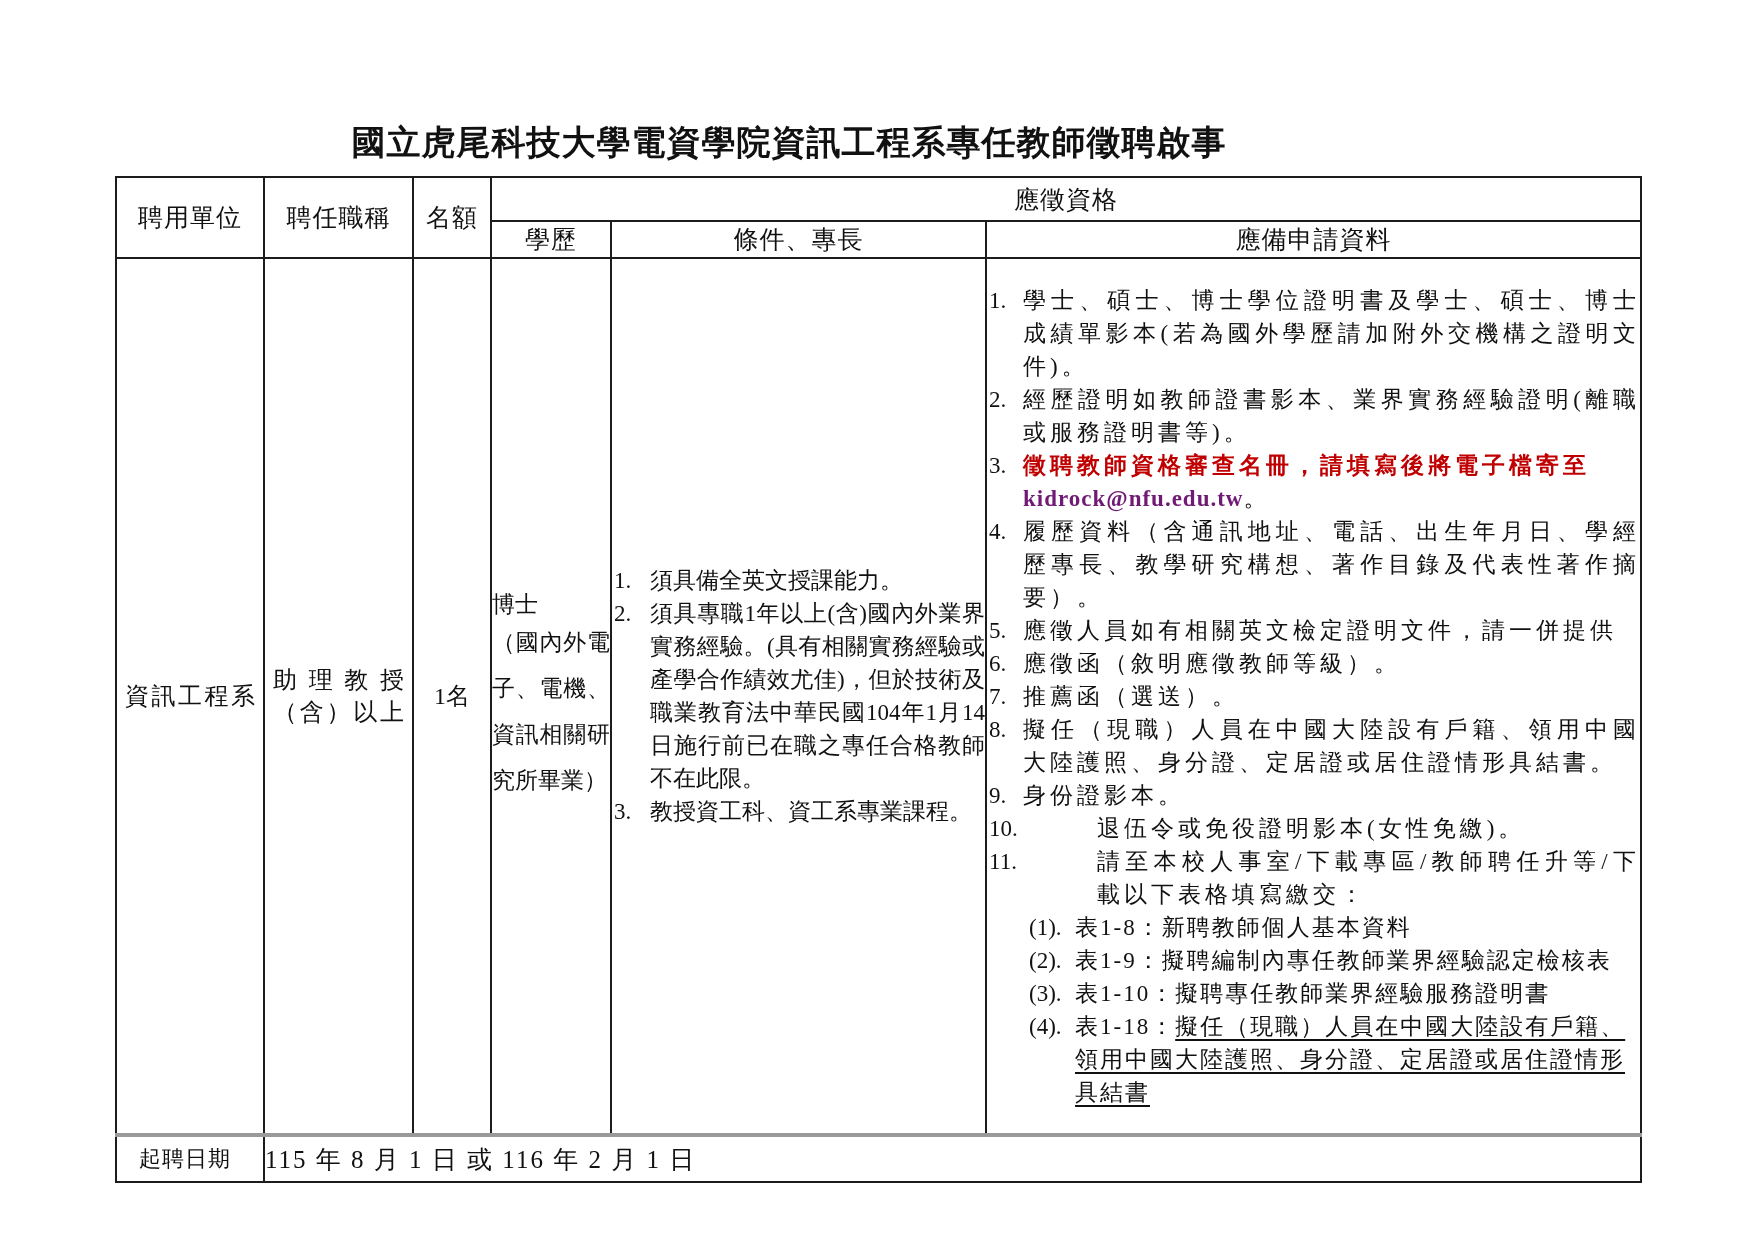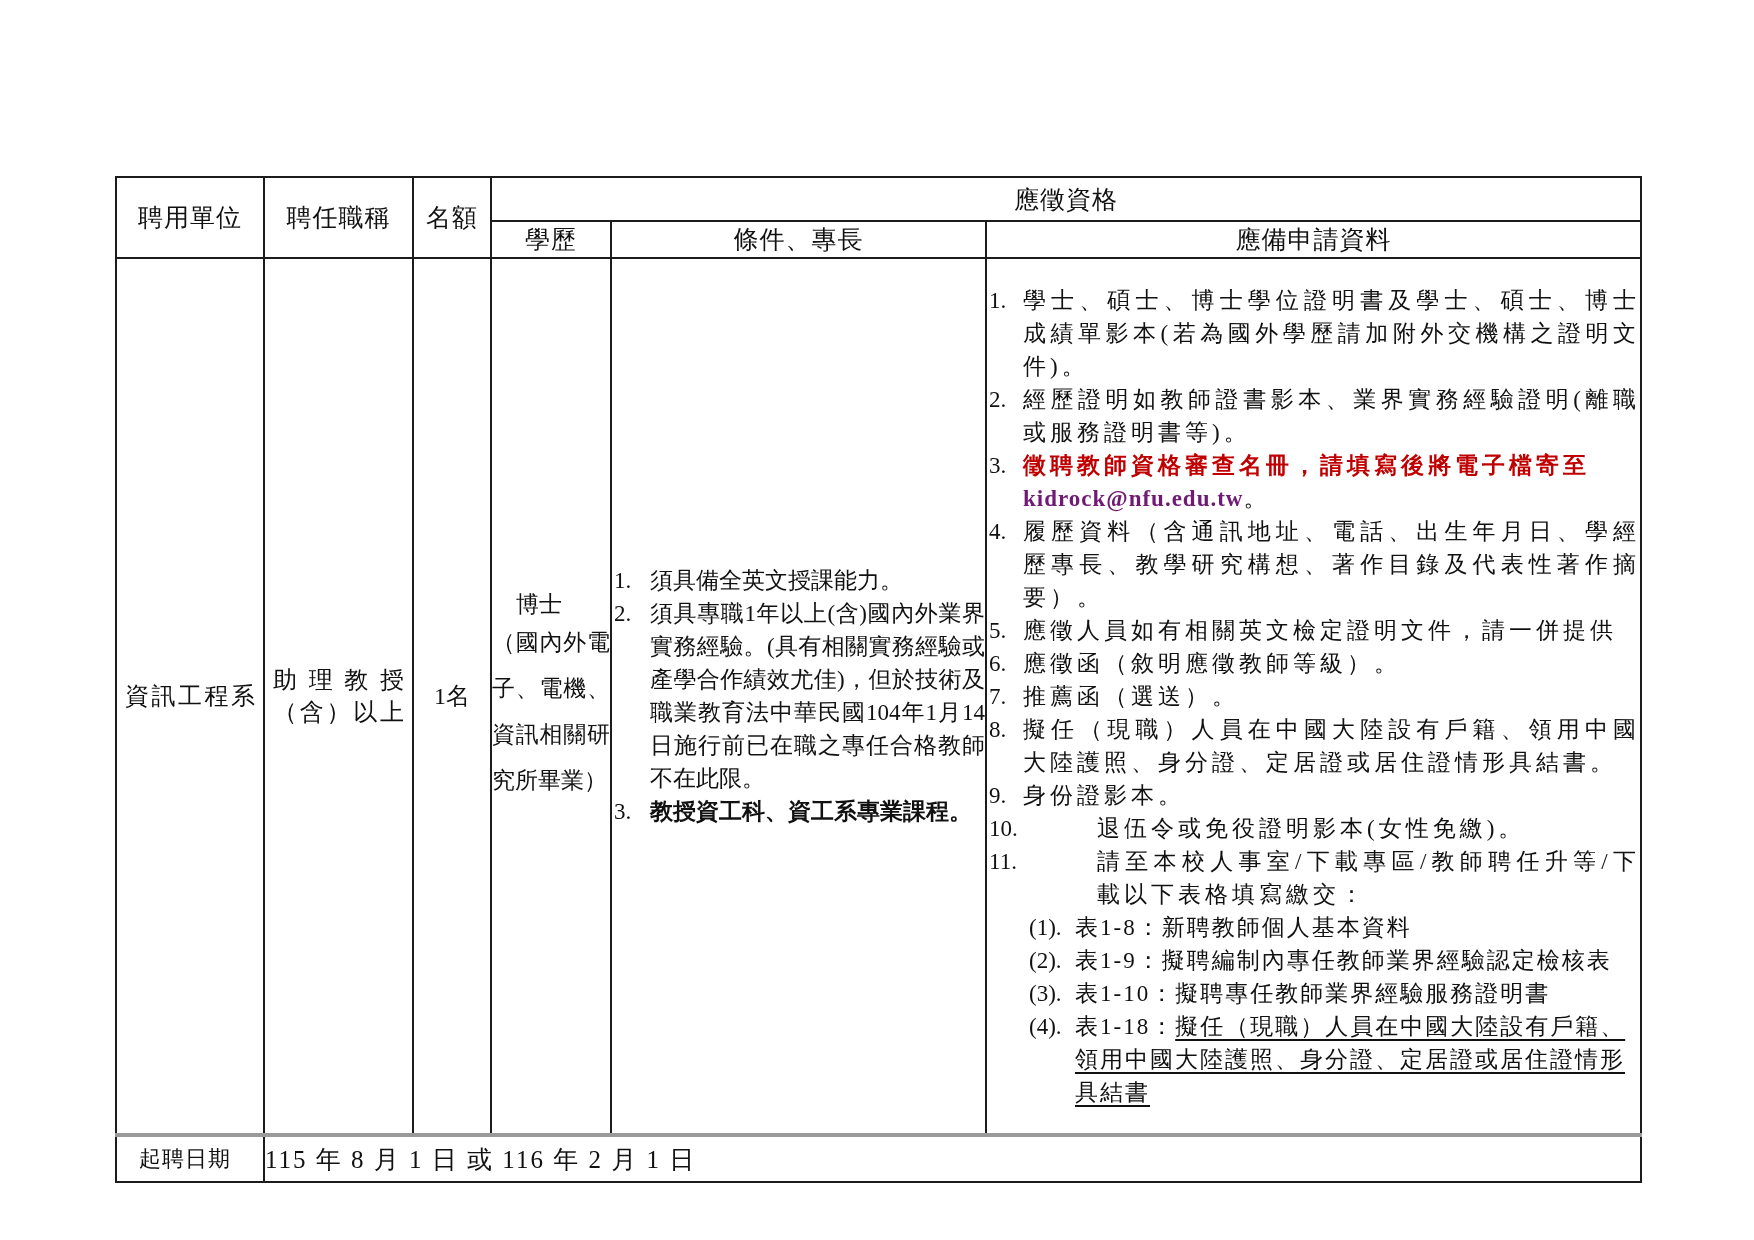--- a/index.html
+++ b/index.html
@@ -46,41 +46,41 @@
     display:block;
     padding:0 8px;
     text-align:justify;
     text-align-last:justify;
     text-justify:inter-character;
     line-break:strict;
     font-size:24px;
   }
   td.c-quota{text-align:center;font-size:24px;}
   td.c-edu{vertical-align:middle;padding:2px 4px;}
-  td.c-edu .deg{display:block;font-size:23px;padding-left:24px;}
+  td.c-edu .deg{display:block;font-size:23px;}
   td.c-edu .note{
     display:block;
     text-align:justify;
     text-justify:inter-character;
     line-break:strict;
     font-size:23px;
     line-height:46px;
   }
   td.c-cond{vertical-align:middle;padding:2px 6px 2px 4px;}
   .cond-item{
     position:relative;
     padding-left:38px;
     text-align:justify;
     text-justify:inter-character;
     line-break:strict;
     line-height:33px;
     font-size:23px;
   }
   .cond-item .num{position:absolute;left:2px;top:0;}
-  .cond-item.bold .txt{font-weight:bold;}
+  .cond-item.bold .txt{font-weight:normal;}
 
   td.c-mat{vertical-align:top;padding:5px 6px 2px 8px;}
   .mat-item{
     position:relative;
     padding-left:36px;
     text-align:justify;
     text-justify:inter-character;
     line-break:strict;
     line-height:33px;
     font-size:23px;
@@ -105,20 +105,21 @@
 
   td.c-fl{font-size:22px;}
   td.c-fl .dist{display:block;padding:0 22px;letter-spacing:1px;}
   td.c-fv{font-size:25px;padding-left:16px;letter-spacing:2px;white-space:nowrap;}
 </style>
 </head>
 <body>
 
 <div class="page">
 
+  <div class="doc-title">國立虎尾科技大學電資學院資訊工程系專任教師徵聘啟事</div>
 
   <table class="recruit">
     <colgroup>
       <col style="width:148px">
         <col style="width:149px">
         <col style="width:78px">
       <col style="width:120px">
         <col style="width:375px">
         <col style="width:655px">
     </colgroup>

